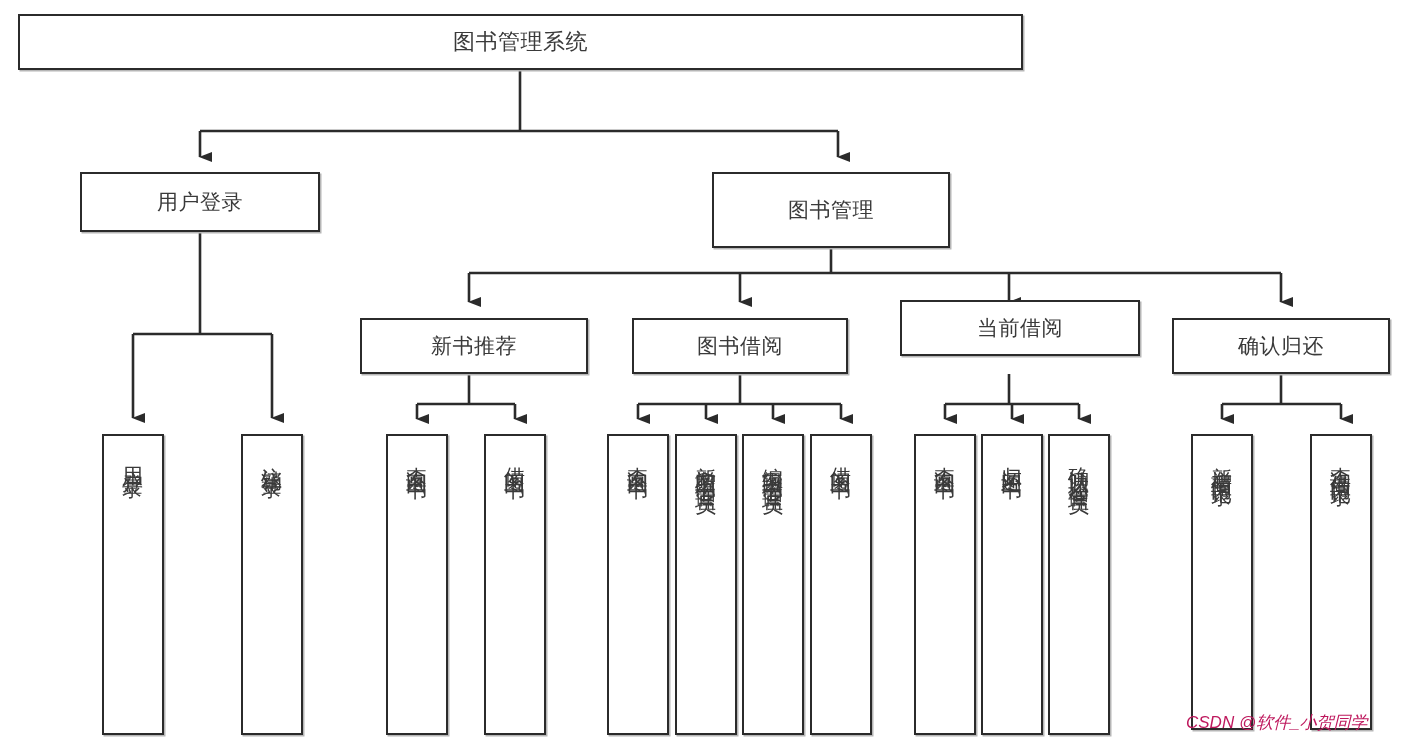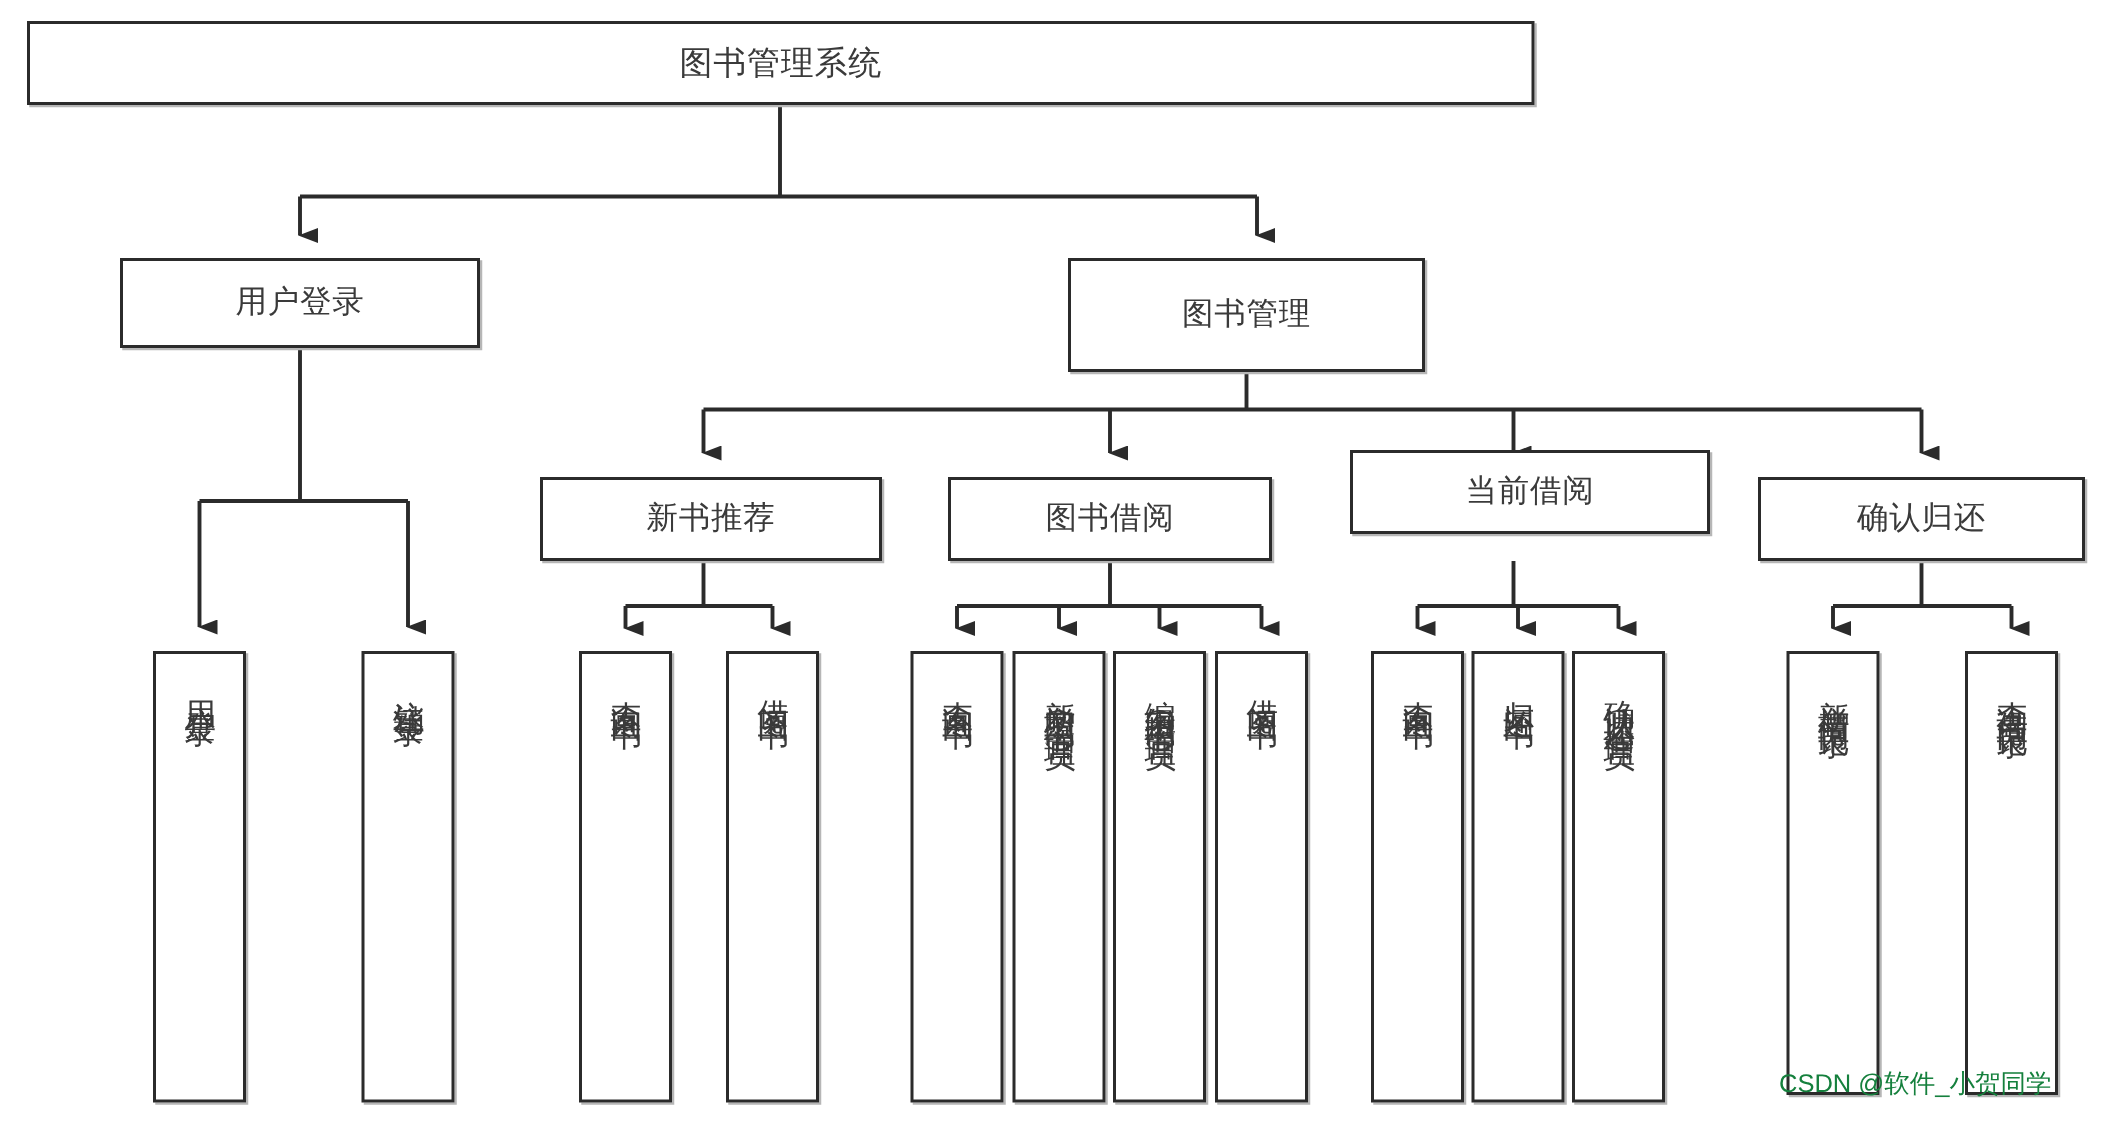--- a/index.html
+++ b/index.html
@@ -58,24 +58,25 @@
     font-size: 21px;
     letter-spacing: 4px;
     line-height: 1;
     white-space: nowrap;
   }
   .watermark {
     position: absolute;
     left: 1186px;
     top: 711px;
     font-size: 17px;
-    color: #15803d;
+    color: #be185d;
     white-space: nowrap;
     z-index: 5;
     font-family: "Liberation Sans", "DejaVu Sans", sans-serif;
+    font-style: italic;
   }
 </style>
 </head>
 <body>
 
 <div id="canvas">
 
   <svg class="wires" viewBox="0 0 1405 747" xmlns="http://www.w3.org/2000/svg">
     <defs>
       <marker id="ar" markerWidth="12" markerHeight="13" refX="5" refY="12" orient="auto" markerUnits="userSpaceOnUse">

